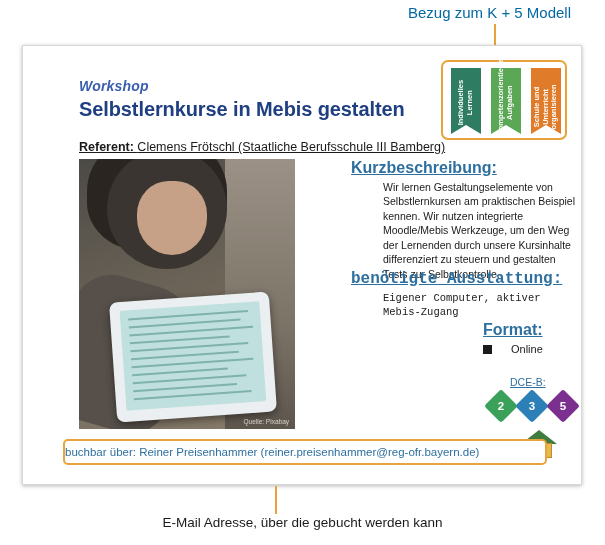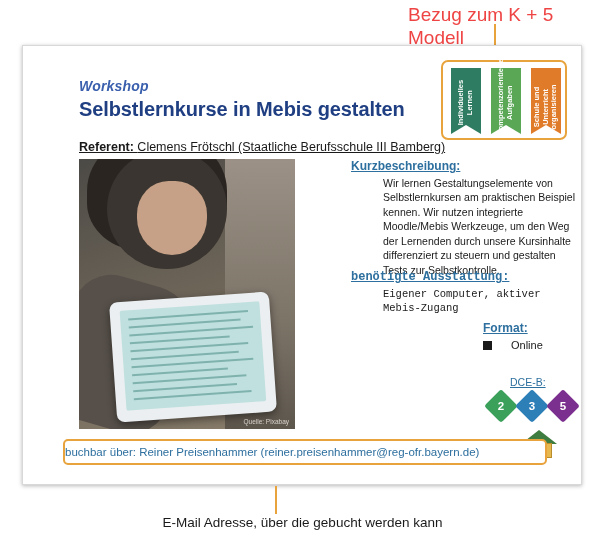--- a/index.html
+++ b/index.html
@@ -15,22 +15,22 @@
     overflow: hidden;
     background: #ffffff;
   }
 
   
   .annot-top {
     position: absolute;
     left: 408px;
     top: 4px;
     width: 195px;
-    font-size: 19px;
-    color: #ef4444;
+    font-size: 15px;
+    color: #0369a1;
     text-align: left;
     line-height: 1.2;
   }
   .annot-top-line {
     position: absolute;
     left: 494px;
     top: 24px;
     width: 2px;
     height: 34px;
     background: #e8a33d;
@@ -196,21 +196,21 @@
   .photo .caption {
     position: absolute;
     right: 6px;
     bottom: 4px;
     font-size: 6.5px;
     color: #e7e3dc;
     opacity: 0.85;
   }
 
   .sec-head {
-    font-size: 12px;
+    font-size: 16px;
     font-weight: bold;
     color: #2d6f9e;
     text-decoration: underline;
   }
   .sec-body {
     font-size: 10.5px;
     color: #1a1a1a;
     line-height: 1.38;
     margin-top: 3px;
     margin-left: 32px;

